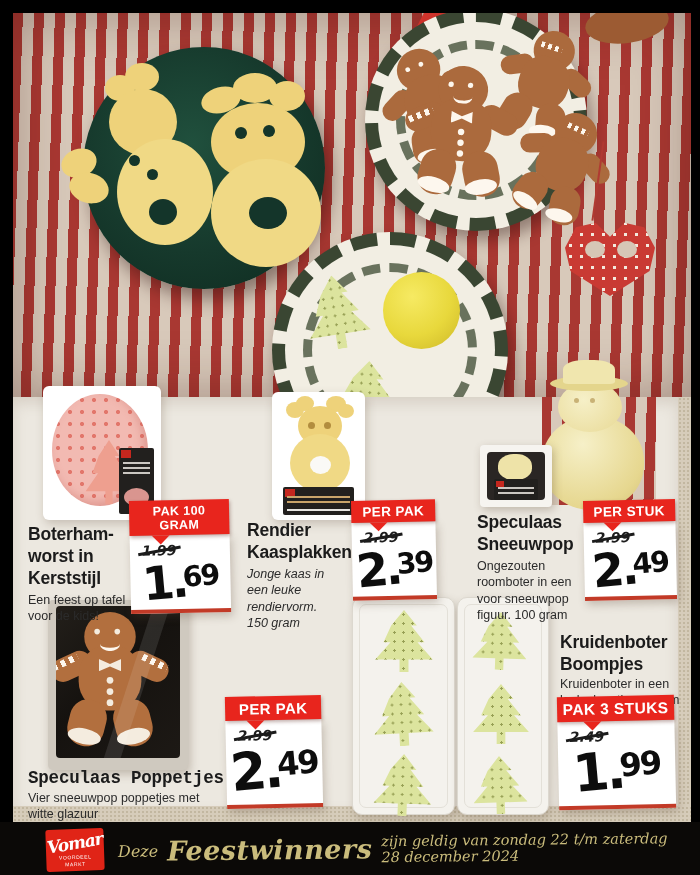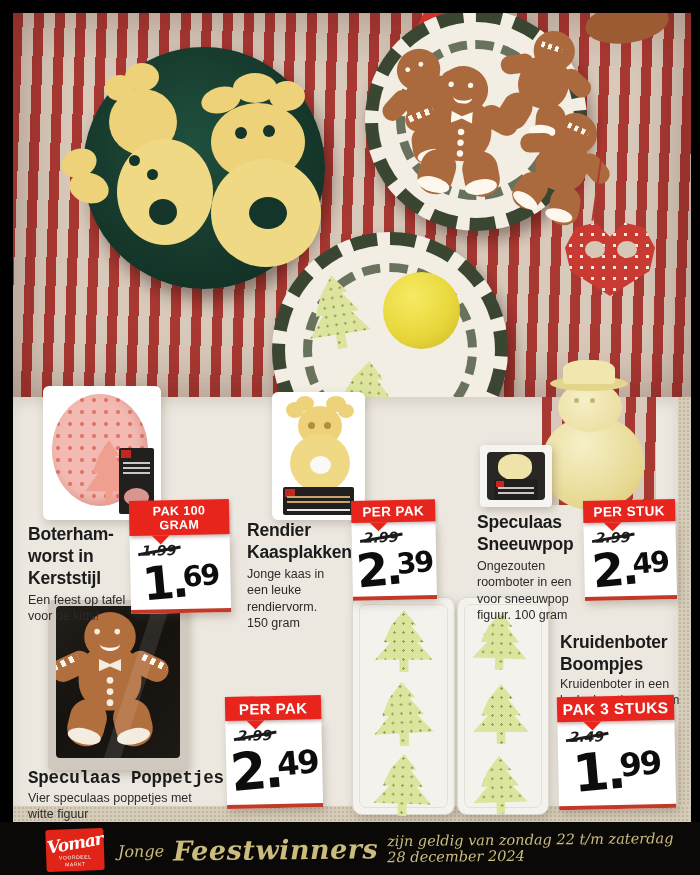--- a/index.html
+++ b/index.html
@@ -299,21 +299,21 @@
   <div class="hole" style="left:38px;top:64px;width:21px;height:18px;background:#faf9f6;"></div>
   <div class="lbl p2-lbl">
     <div class="chip"></div>
     <div class="tl" style="top:9px;"></div>
       <div class="tl" style="top:14px;"></div>
     <div class="tl" style="top:22px;background:#e8e6e2;"></div>
   </div>
 </div>
 <div class="pname" style="left:247px;top:520px;width:110px;">Rendier
 Kaasplakken</div>
-<div class="pdesc" style="left:247px;top:566px;width:92px;">Jonge kaas in een leuke rendiervorm. 150 gram</div>
+<div class="pdesc" style="left:247px;top:566px;width:92px;font-style:italic;">Jonge kaas in een leuke rendiervorm. 150 gram</div>
 <div class="pricecard pc2">
   <div class="pc-banner">PER PAK</div>
   <div class="pc-body">
     <span class="pc-old">2.99</span>
     <div class="pc-new"><span class="pi">2</span><span class="ps">.</span><span class="pd">39</span></div>
   </div>
 </div>
 
 <div class="abs snow-backdrop"></div>
 <div class="abs snowman">
@@ -362,21 +362,21 @@
         <div class="ice g-btn" style="top:78px;"></div>
       <div class="ice g-zig" style="left:-2px;top:42px;transform:rotate(-25deg);"></div>
       <div class="ice g-zig" style="left:78px;top:42px;transform:rotate(25deg);"></div>
       <div class="ice g-boot" style="left:12px;transform:rotate(12deg);"></div>
       <div class="ice g-boot" style="left:56px;transform:rotate(-12deg);"></div>
     </div>
     <div class="p4-shine"></div>
   </div>
 </div>
 <div class="pname" style="left:28px;top:768px;width:220px;font-family:Liberation Mono, monospace;">Speculaas Poppetjes</div>
-<div class="pdesc" style="left:28px;top:790px;width:192px;">Vier speculaas poppetjes met witte figuur</div>
+<div class="pdesc" style="left:28px;top:790px;width:192px;">Vier sneeuwpop poppetjes met witte glazuur</div>
 <div class="pricecard pc4">
   <div class="pc-banner">PER PAK</div>
   <div class="pc-body">
     <span class="pc-old">2.99</span>
     <div class="pc-new"><span class="pi">2</span><span class="ps">.</span><span class="pd">49</span></div>
   </div>
 </div>
 
 <div class="abs tray p5-img1">
   <div class="tree" style="left:19px;top:12px;width:64px;height:62px;"></div>
@@ -399,17 +399,17 @@
   </div>
 </div>
 
 <div class="abs footer">
   <div class="logo">
     <span class="brand">Vomar</span>
     <span class="sub">VOORDEEL
 MARKT</span>
   </div>
   <div class="tagline">
-    <span class="tag-prefix">Jonge</span>
+    <span class="tag-prefix">Deze</span>
     <span class="tag-highlight">Feestwinners</span>
     <span class="tag-validity">zijn geldig van zondag 22 t/m zaterdag 28 december 2024</span>
   </div>
 </div>
 
 </body></html>

